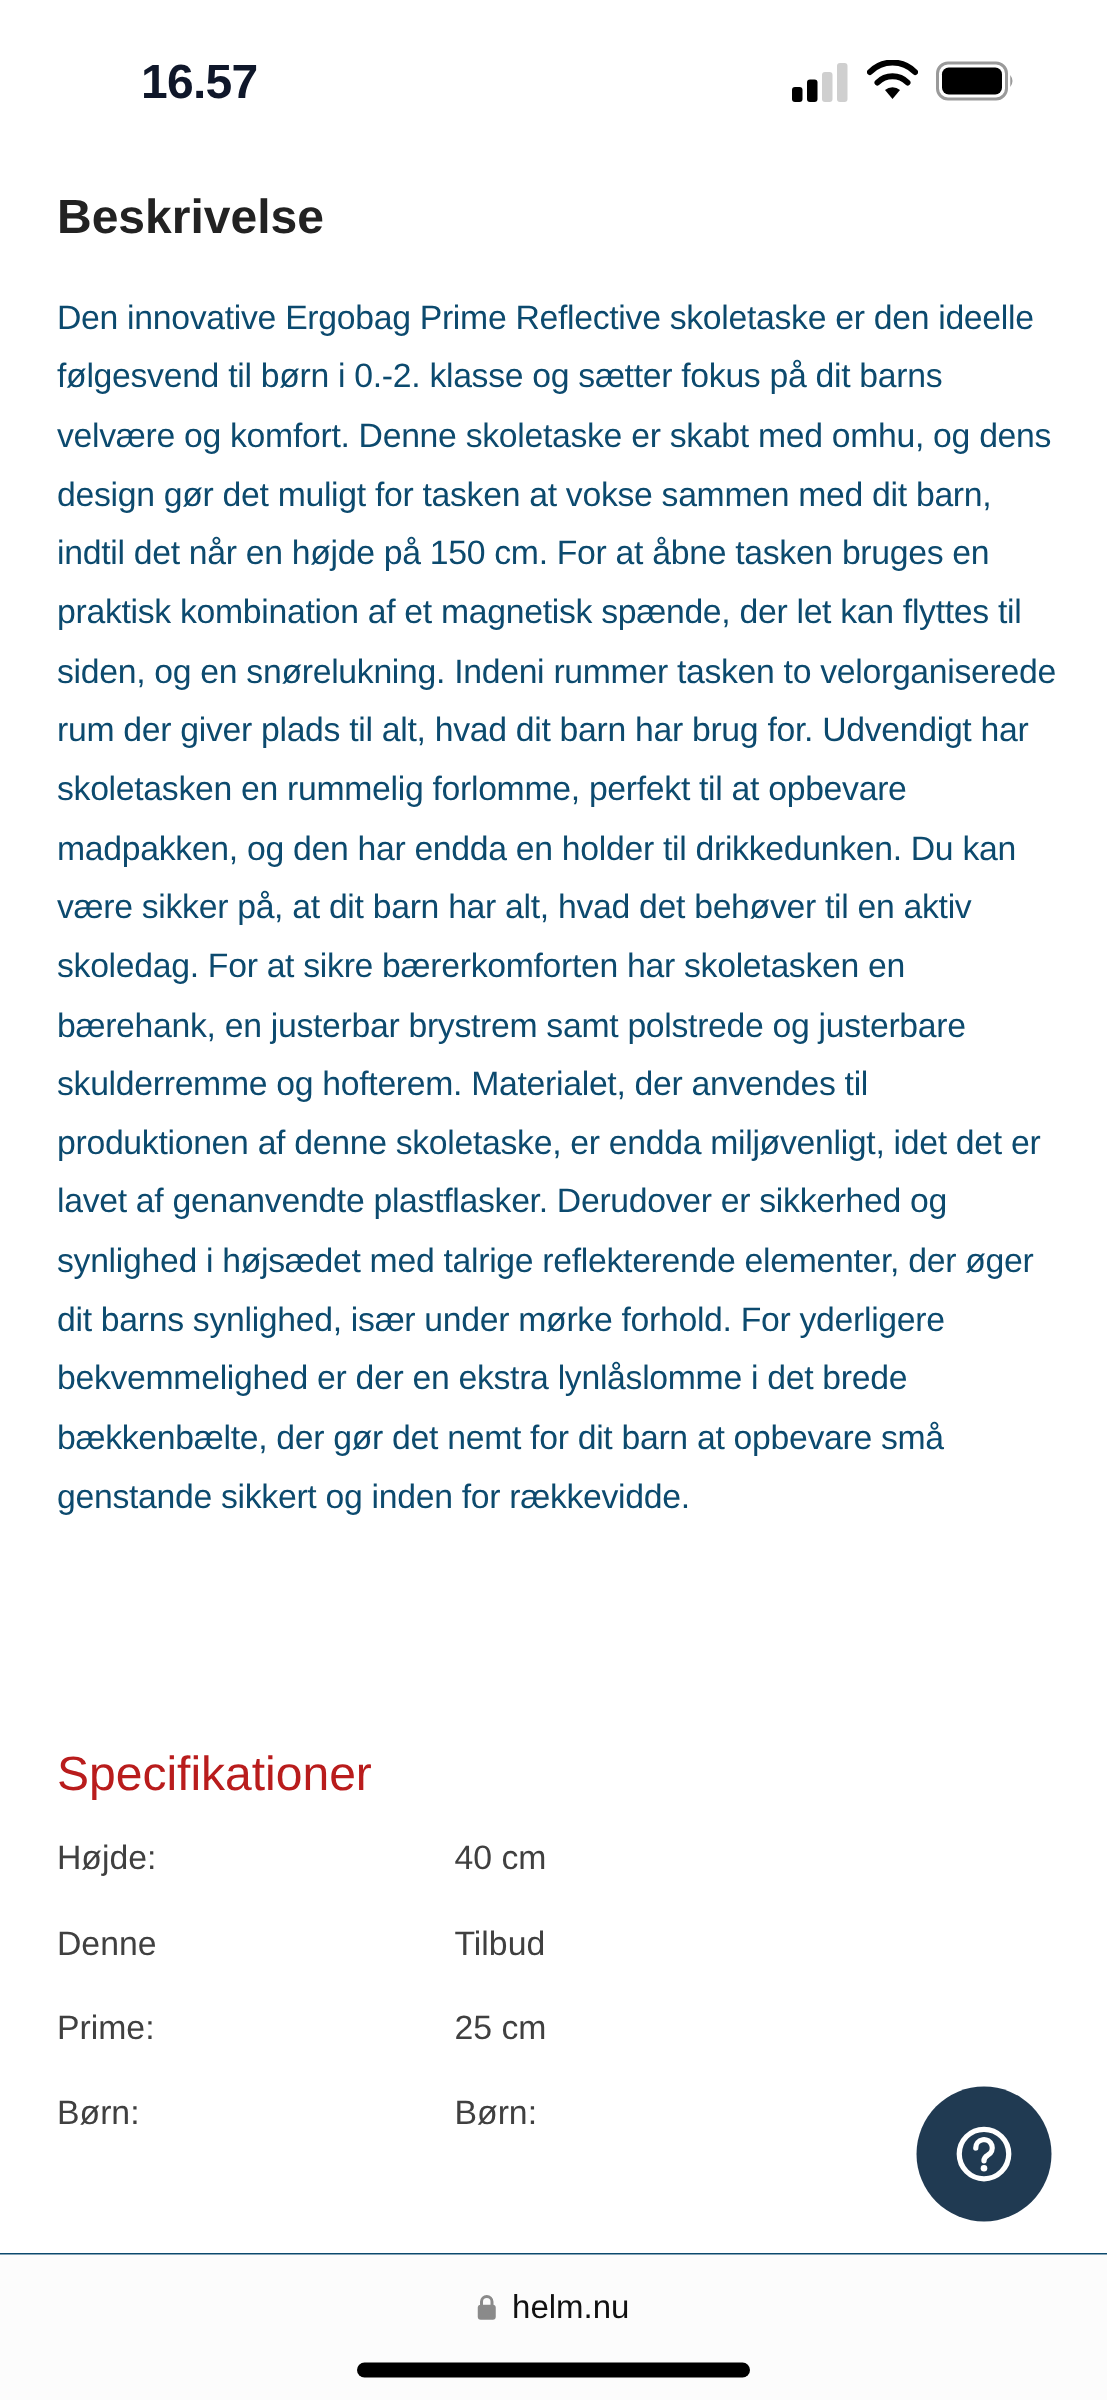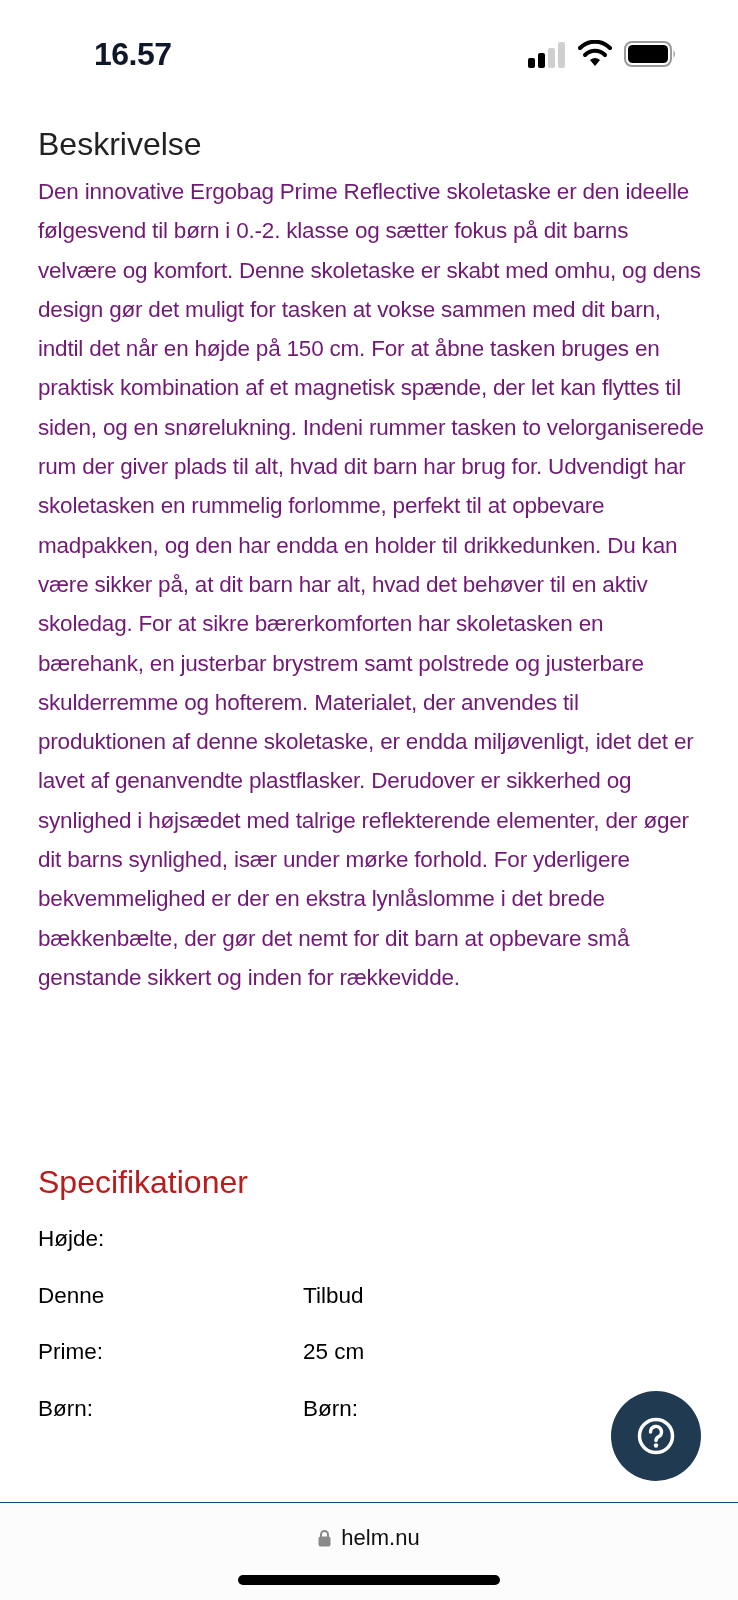--- a/index.html
+++ b/index.html
@@ -50,30 +50,30 @@
     }
 
     .content {
       position: absolute;
       left: 38px;
       top: 120px;
       width: 670px;
     }
     .section-title {
       font-size: 32px;
-      font-weight: 400;
+      font-weight: 700;
       color: #222;
       line-height: 48px;
-      margin-bottom: 4px;
+      margin-bottom: 24px;
       font-family: "Liberation Sans", sans-serif;
     }
     .description-text {
       font-size: 22.5px;
       line-height: 39.3px;
-      color: #701a75;
+      color: #0c4a6e;
       font-weight: 400;
       letter-spacing: -0.2px;
     }
     .specs-title {
       position: absolute;
       left: 38px;
       top: 1158px;
       font-size: 32px;
       font-weight: 300;
       color: #b91c1c;
@@ -82,21 +82,21 @@
     .specs-table {
       position: absolute;
       left: 38px;
       top: 1226px;
       width: 560px;
     }
     .spec-row {
       display: flex;
       height: 56.5px;
       font-size: 22.5px;
-      color: #000000;
+      color: #404040;
       align-items: flex-start;
     }
     .spec-label { width: 265px; }
     .spec-value { flex: 1; }
 
     .help-fab {
       position: absolute;
       left: 611px;
       top: 1391px;
       width: 90px;
@@ -176,20 +176,21 @@
 <div class="content">
   <h2 class="section-title">Beskrivelse</h2>
   <p class="description-text">Den innovative Ergobag Prime Reflective skoletaske er den ideelle følgesvend til børn i 0.-2. klasse og sætter fokus på dit barns velvære og komfort. Denne skoletaske er skabt med omhu, og dens design gør det muligt for tasken at vokse sammen med dit barn, indtil det når en højde på 150 cm. For at åbne tasken bruges en praktisk kombination af et magnetisk spænde, der let kan flyttes til siden, og en snørelukning. Indeni rummer tasken to velorganiserede rum der giver plads til alt, hvad dit barn har brug for. Udvendigt har skoletasken en rummelig forlomme, perfekt til at opbevare madpakken, og den har endda en holder til drikkedunken. Du kan være sikker på, at dit barn har alt, hvad det behøver til en aktiv skoledag. For at sikre bærerkomforten har skoletasken en bærehank, en justerbar brystrem samt polstrede og justerbare skulderremme og hofterem. Materialet, der anvendes til produktionen af denne skoletaske, er endda miljøvenligt, idet det er lavet af genanvendte plastflasker. Derudover er sikkerhed og synlighed i højsædet med talrige reflekterende elementer, der øger dit barns synlighed, især under mørke forhold. For yderligere bekvemmelighed er der en ekstra lynlåslomme i det brede bækkenbælte, der gør det nemt for dit barn at opbevare små genstande sikkert og inden for rækkevidde.</p>
 </div>
 
 <h2 class="specs-title">Specifikationer</h2>
 
 <div class="specs-table">
   <div class="spec-row">
     <span class="spec-label">Højde:</span>
+    <span class="spec-value">40 cm</span>
   </div>
   <div class="spec-row">
     <span class="spec-label">Denne</span>
     <span class="spec-value">Tilbud</span>
   </div>
   <div class="spec-row">
     <span class="spec-label">Prime:</span>
     <span class="spec-value">25 cm</span>
   </div>
   <div class="spec-row">

